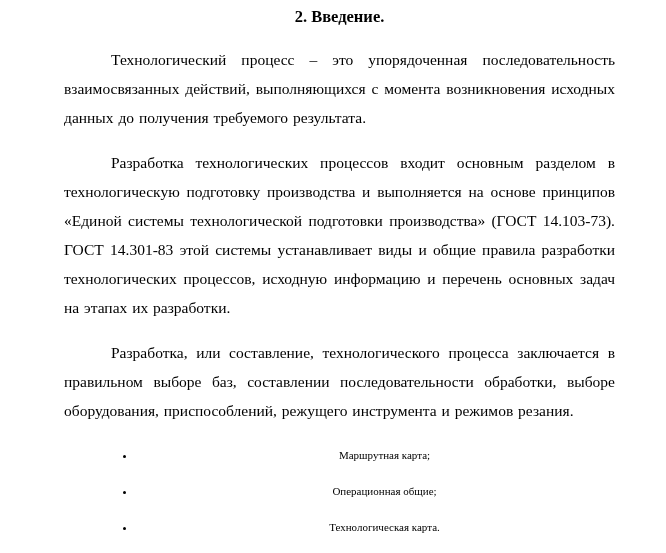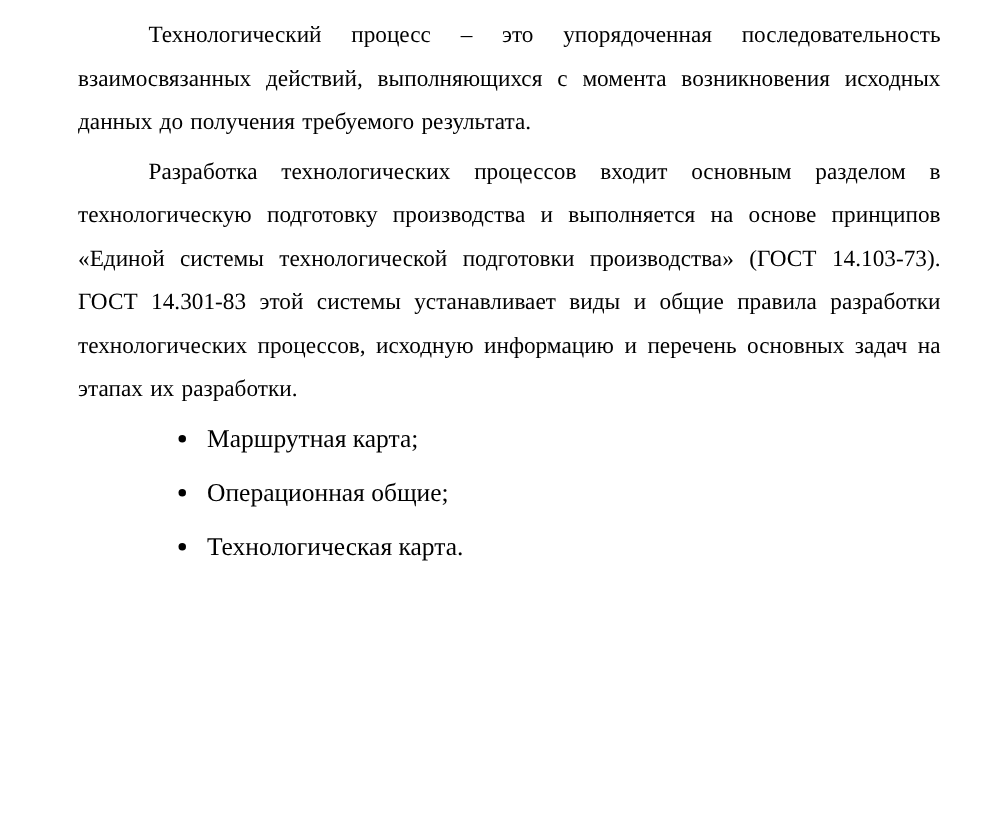--- a/index.html
+++ b/index.html
@@ -22,45 +22,47 @@
     font-weight: bold;
     text-align: center;
     margin: 0 0 15px 0;
     line-height: 24px;
   }
   .doc-paragraph {
     font-size: 15.5px;
     line-height: 29px;
     text-align: justify;
     text-indent: 47px;
-    margin: 4px;
+    margin: 16px;
     word-spacing: 1px;
   }
   .doc-bullets {
     margin: 4px 0 0 0;
     padding: 0 0 0 88px;
     list-style: disc;
   }
   .doc-bullets li {
-    font-size: 17px;
+    font-size: 11px;
     line-height: 29px;
     margin-bottom: 7px;
-    text-align: left;
+    text-align: center;
     padding-left: 2px;
   }
 </style>
 </head>
 <body>
 
 <div class="page">
+  <h1 class="doc-title">2. Введение.</h1>
 
   <p class="doc-paragraph">Технологический процесс – это упорядоченная последовательность взаимосвязанных действий, выполняющихся с момента возникновения исходных данных до получения требуемого результата.</p>
 
   <p class="doc-paragraph">Разработка технологических процессов входит основным разделом в технологическую подготовку производства и выполняется на основе принципов «Единой системы технологической подготовки производства» (ГОСТ 14.103-73). ГОСТ 14.301-83 этой системы устанавливает виды и общие правила разработки технологических процессов, исходную информацию и перечень основных задач на этапах их разработки.</p>
 
+  <p class="doc-paragraph">Разработка, или составление, технологического процесса заключается в правильном выборе баз, составлении последовательности обработки, выборе оборудования, приспособлений, режущего инструмента и режимов резания.</p>
 
 
   <ul class="doc-bullets">
     <li>Маршрутная карта;</li>
     <li>Операционная общие;</li>
     <li>Технологическая карта.</li>
   </ul>
 </div>
 
 </body></html>

